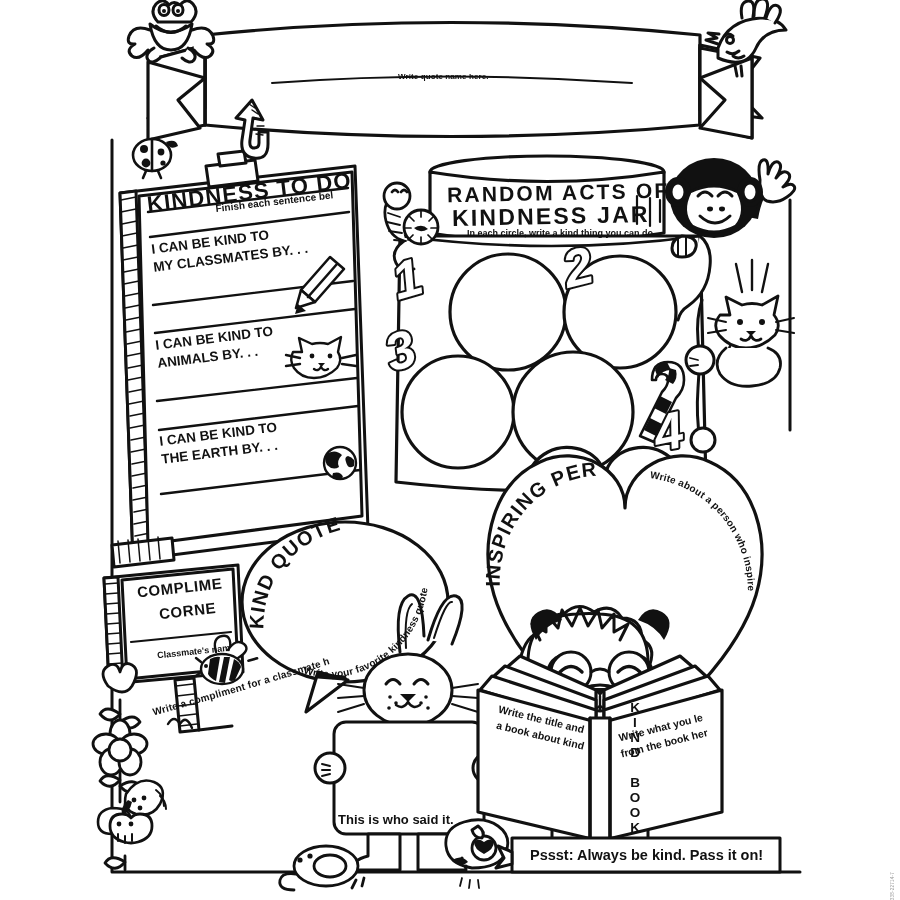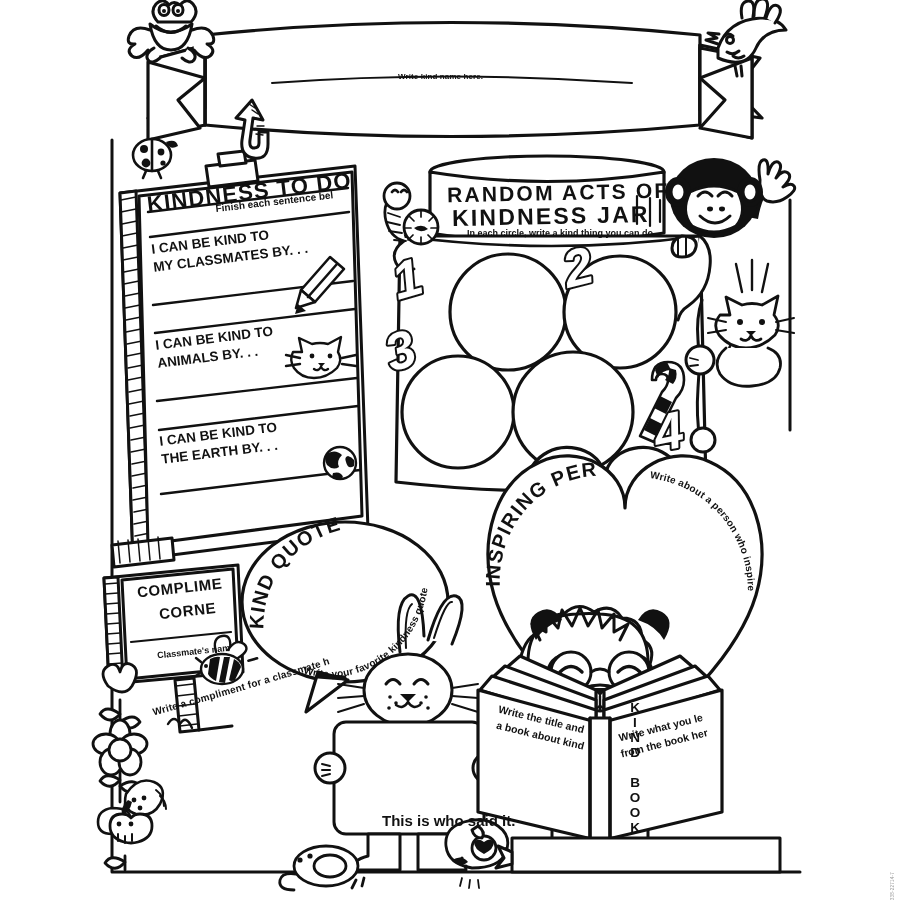--- a/index.html
+++ b/index.html
@@ -716,21 +716,21 @@
     </text>
     <text class="curve-text" style="font-size:10.5px">
       <textPath href="#p-booklearn1" startOffset="2%" id="t-bl1">Write what you learned</textPath>
     </text>
     <text class="curve-text" style="font-size:10.5px">
       <textPath href="#p-booklearn2" startOffset="2%" id="t-bl2">from the book here.</textPath>
     </text>
 
   </svg>
 
-  <div class="txt tiny" style="left:398px; top:72px;">Write kind name here.</div>
+  <div class="txt tiny" style="left:398px; top:72px;">Write quote name here.</div>
 
 
   <svg class="layer" viewBox="0 0 900 900" style="pointer-events:none">
     <g stroke-width="3">
       <path class="white-fill" d="M252 100 L236 118 L245 120 L242 140 q-2 16 12 18 q14 2 14 -14 l0 -12 l-9 0 l0 11 q0 5 -5 5 q-5 0 -4 -8 l3 -22 l10 2 z"></path>
       <g class="ink" stroke-width="1.4">
         <path d="M249 104 l6 4"></path>
           <path d="M252 110 l6 4"></path>
           <path d="M255 118 l7 2"></path>
         <path d="M257 126 l7 0"></path>
@@ -755,18 +755,19 @@
       <div>I</div>
       <div>N</div>
       <div>D</div>
       <div>&nbsp;</div>
       <div>B</div>
       <div>O</div>
       <div>O</div>
       <div>K</div>
     </div>
 
-  <div class="txt" style="left:338px; top:812px; font-size:15px; font-weight:700;margin-left:44px;">This is who said it.</div>
-
+  <div class="txt" style="left:338px; top:812px; font-size:13px; font-weight:700;">This is who said it.</div>
+
+  <div class="txt" style="left:530px; top:847px; font-size:14.5px; font-weight:700;">Pssst: Always be kind. Pass it on!</div>
 
   <div id="copyright">Copyright © Scholastic Inc.  •  978-1-338-22714-7</div>
 
 </div>
 
 </body></html>

